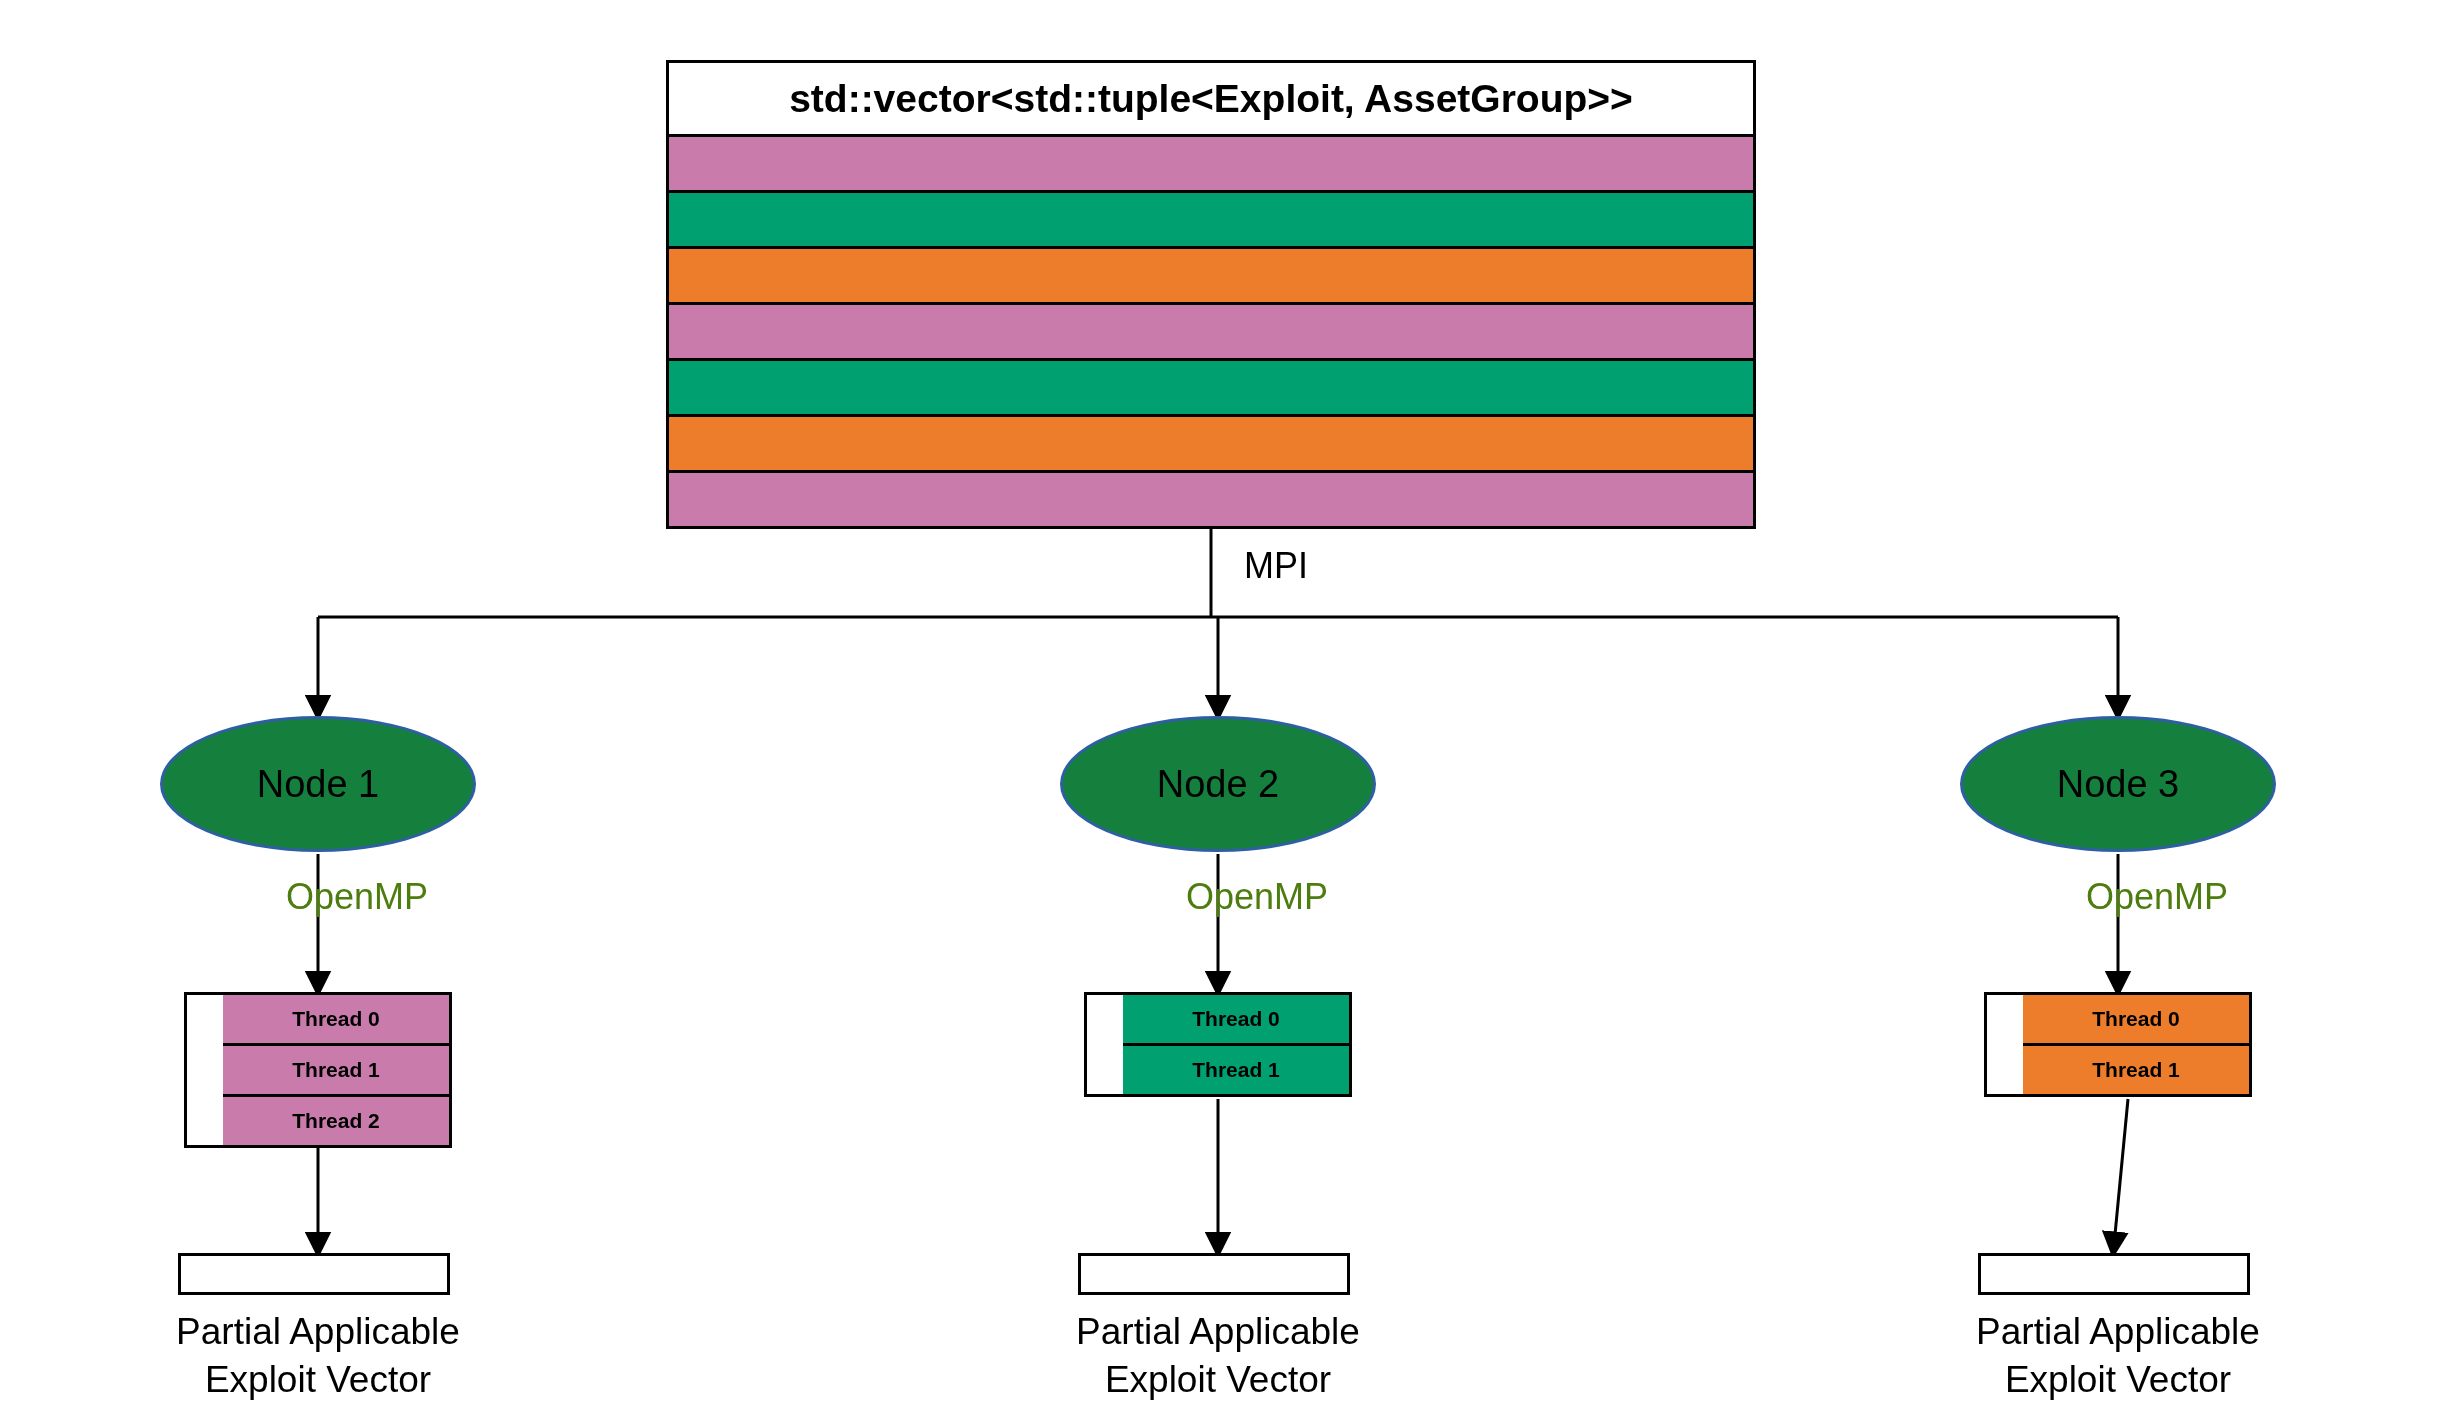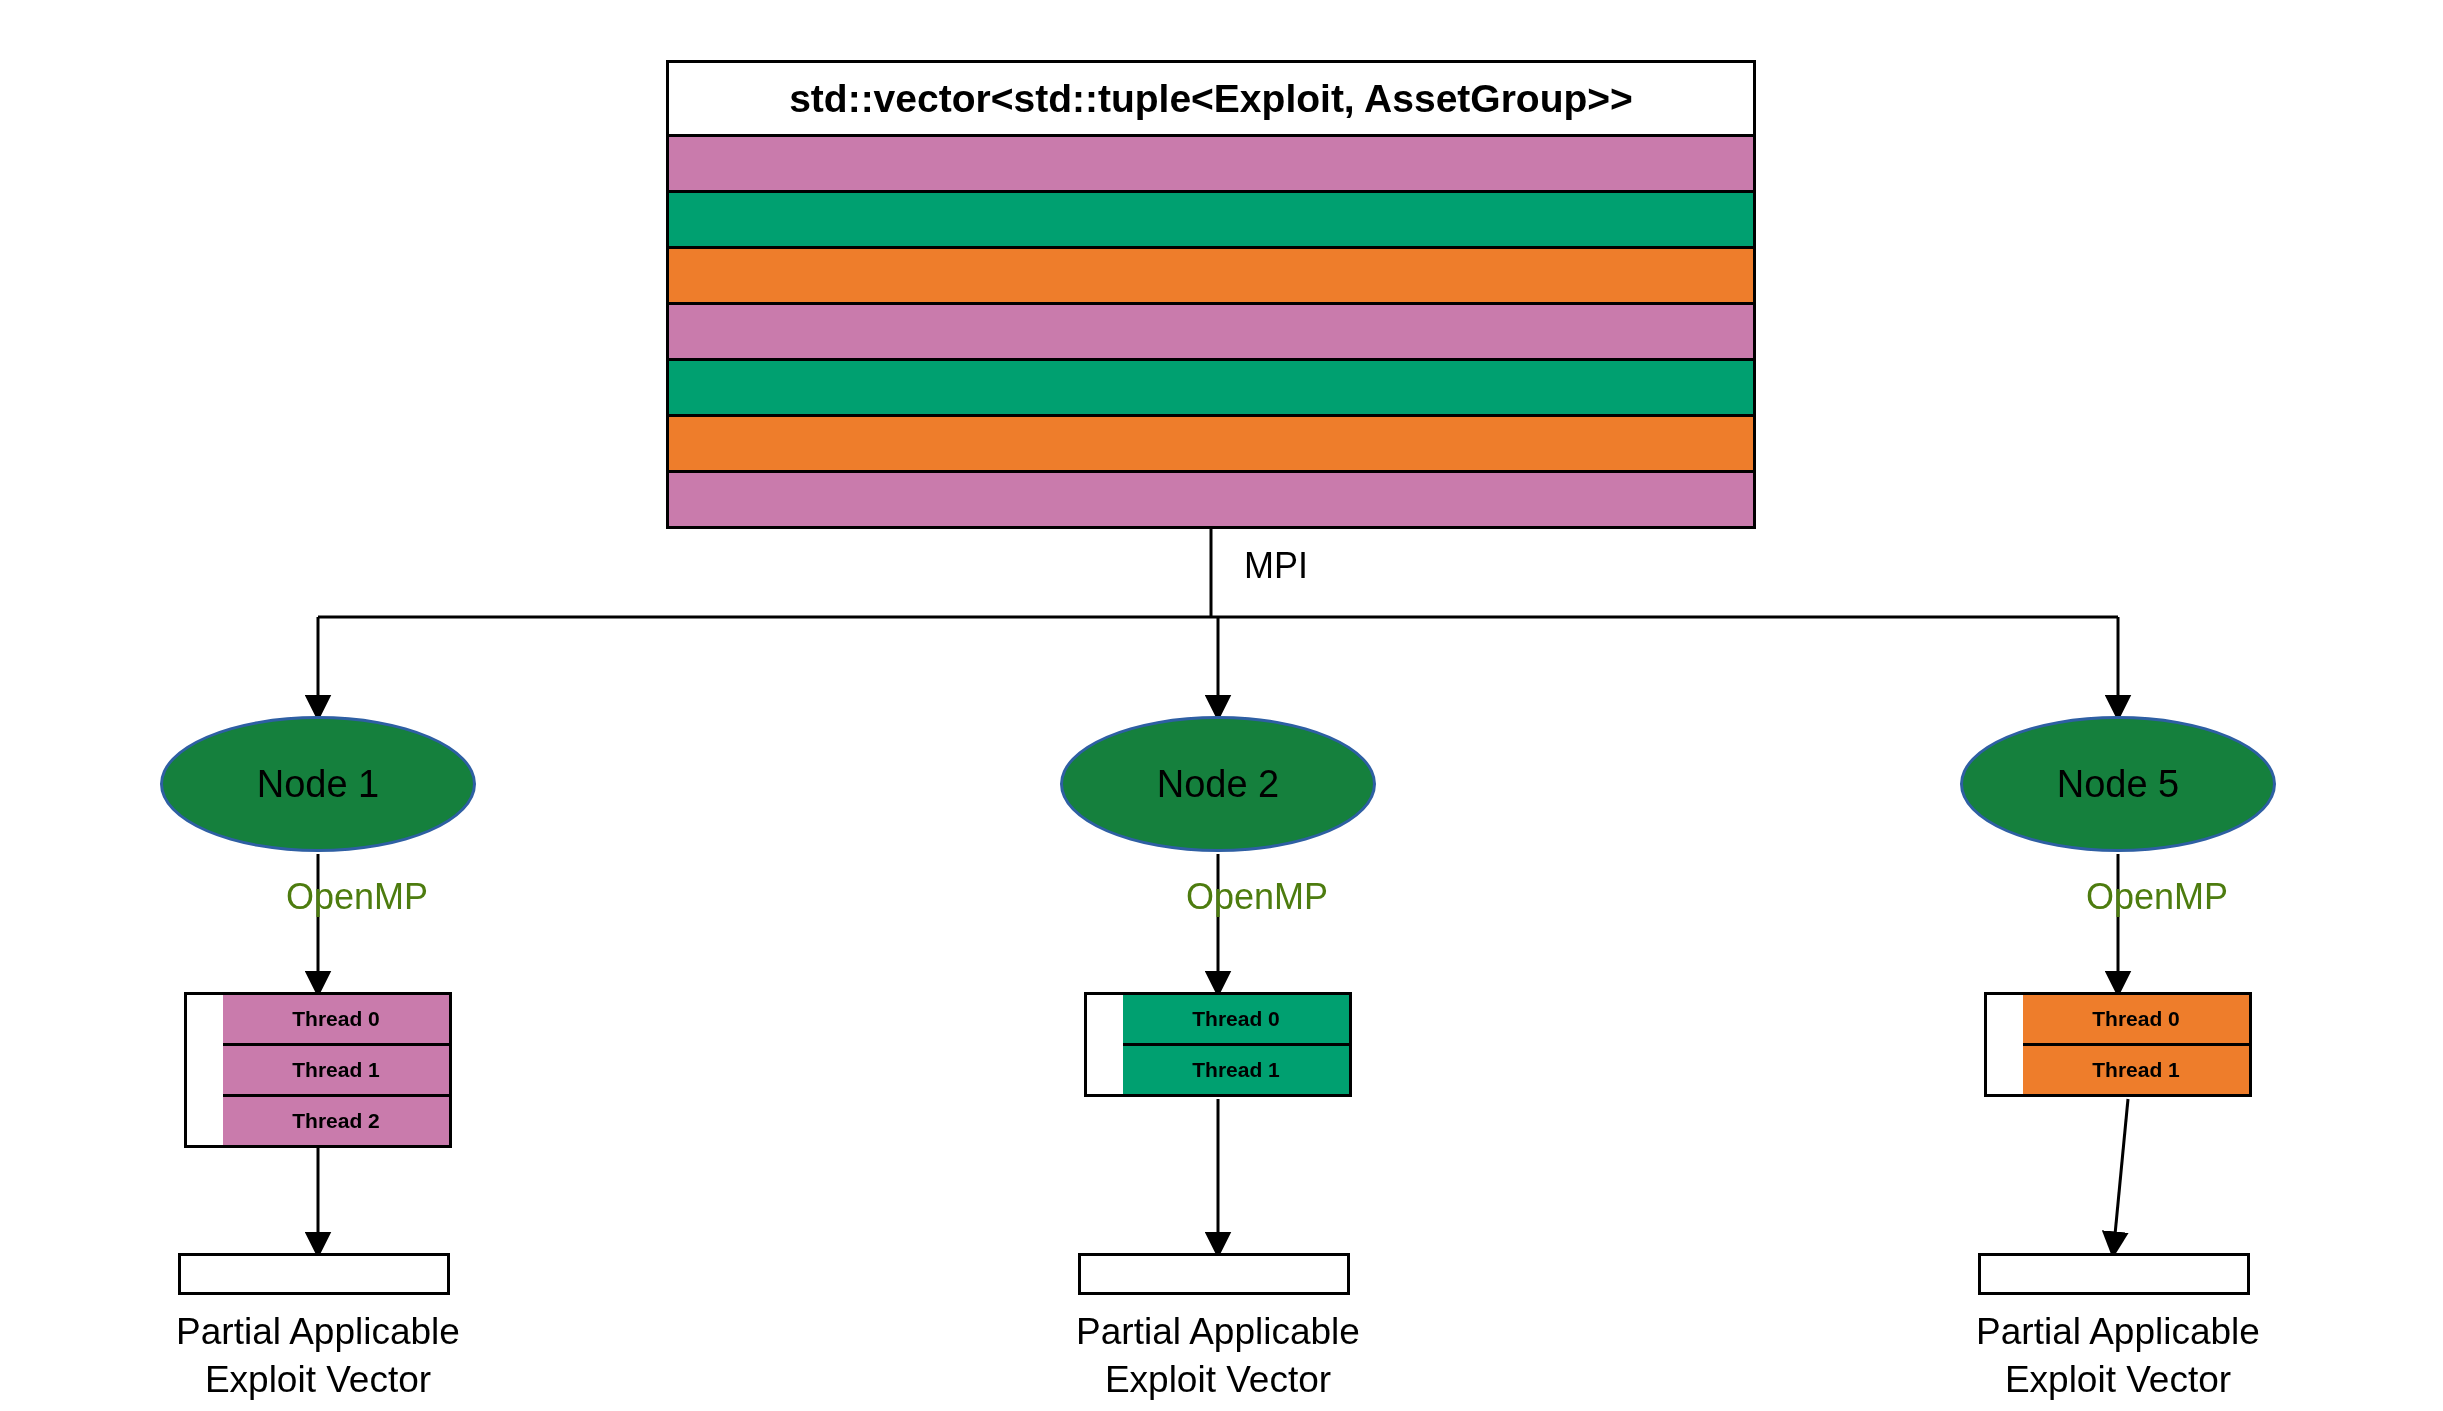--- a/index.html
+++ b/index.html
@@ -224,21 +224,21 @@
     </div>
     <div class="out-box"></div>
     <div class="out-caption">
       <div>Partial Applicable</div>
       <div>Exploit Vector</div>
     </div>
   </div>
 
   <div class="node-col n3">
     <div class="ellipse" style="border-color: rgb(46, 95, 163);">
-      <span>Node 5</span>
+      <span>Node 3</span>
     </div>
     <div class="openmp-label">OpenMP</div>
     <div class="thread-stack">
       <div class="thread-row" style="background: rgb(238, 125, 43);">Thread 0</div>
       <div class="thread-row" style="background: rgb(238, 125, 43);">Thread 1</div>
     </div>
     <div class="out-box"></div>
     <div class="out-caption">
       <div>Partial Applicable</div>
       <div>Exploit Vector</div>

